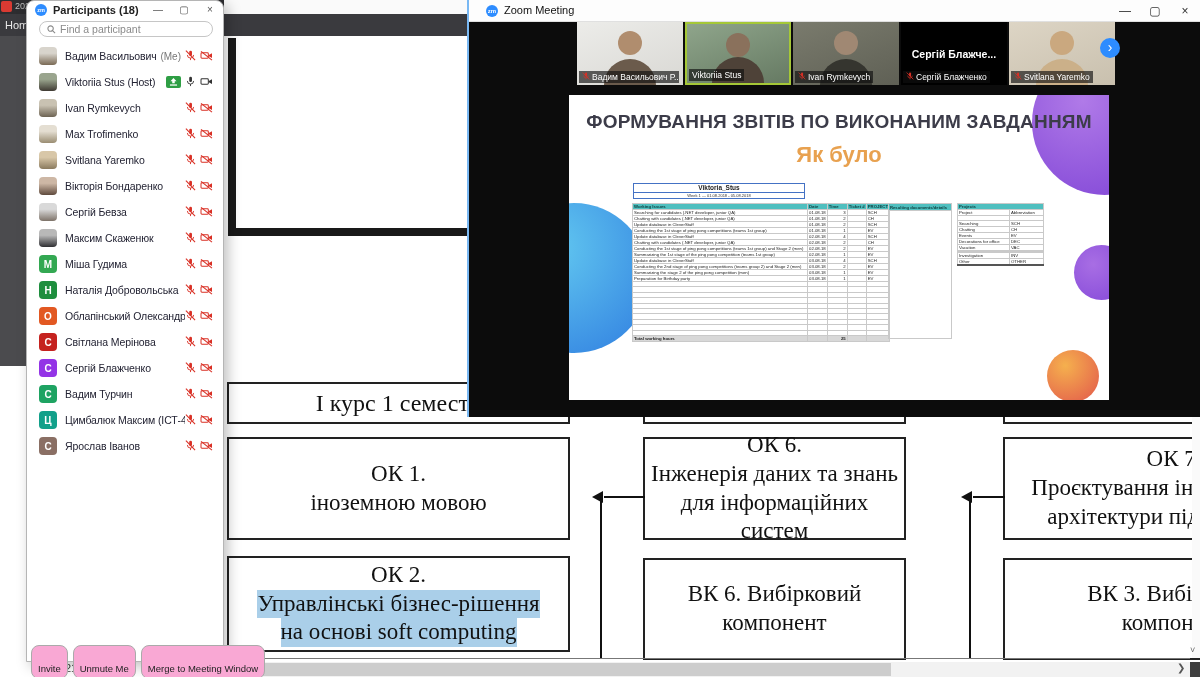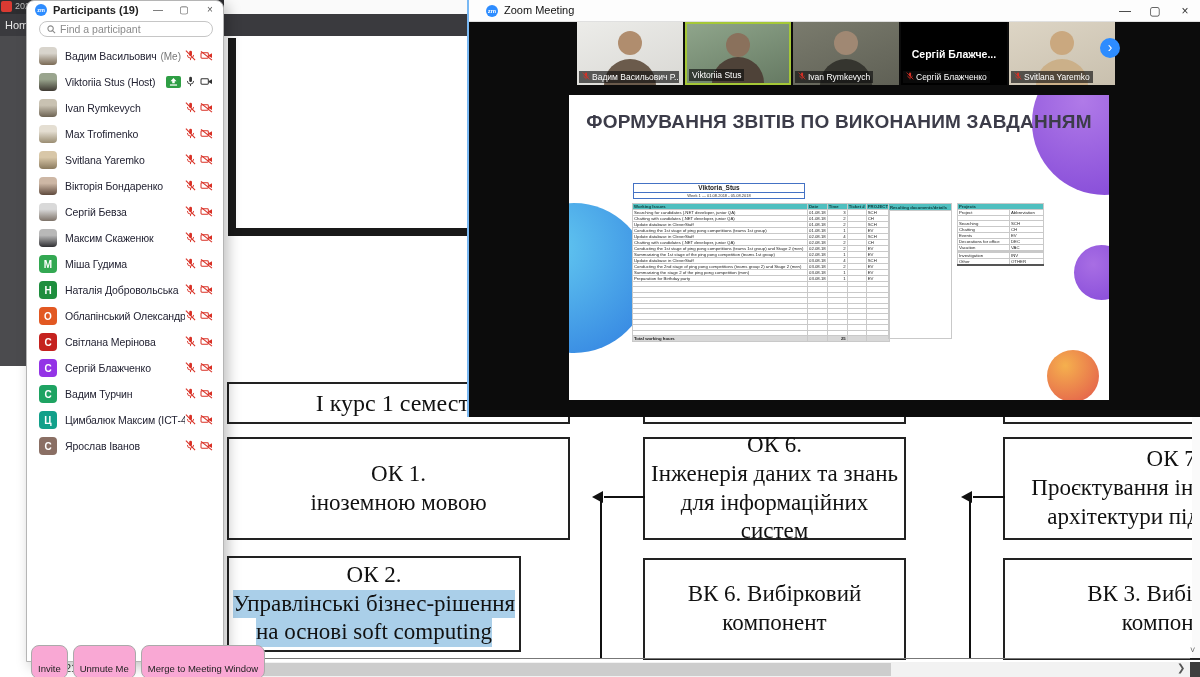--- a/index.html
+++ b/index.html
@@ -169,21 +169,21 @@
       <div class="fbox " style="left:643px;top:437px;width:263px;height:103px">
         <div>ОК 6.</div>
         <div>Інженерія даних та знань</div>
         <div>для інформаційних систем</div>
       </div>
       <div class="fbox " style="left:1003px;top:437px;width:342px;height:103px">
         <div>ОК 7.</div>
         <div>Проєктування інформаційної</div>
         <div>архітектури підприємства</div>
       </div>
-      <div class="fbox " style="left:227px;top:556px;width:294px;height:96px">
+      <div class="fbox " style="left:227px;top:556px;width:343px;height:96px">
         <div>ОК 2.</div>
         <div class="hl">Управлінські бізнес-рішення</div>
         <div class="hl">на основі soft computing</div>
       </div>
       <div class="fbox " style="left:643px;top:558px;width:263px;height:102px">
         <div>ВК 6. Вибірковий</div>
         <div>компонент</div>
       </div>
       <div class="fbox " style="left:1003px;top:558px;width:342px;height:102px">
         <div>ВК 3. Вибірковий</div>
@@ -274,20 +274,21 @@
         </div>
       </div>
     <div id="next-btn" class="abs">›</div>
 
     <div id="slide" class="abs">
       <div id="blob-blue" class="blob"></div>
       <div id="blob-purple" class="blob"></div>
       <div id="blob-purple-sm" class="blob"></div>
       <div id="blob-orange" class="blob"></div>
       <div id="slide-title" class="abs">ФОРМУВАННЯ ЗВІТІВ ПО ВИКОНАНИМ ЗАВДАННЯМ</div>
+      <div id="slide-subtitle" class="abs" style="color: rgb(232, 161, 79);">Як було</div>
 
       <div id="sheet" class="abs">
         <div id="sheet-titlebox">
           <div id="sheet-owner">Viktoria_Stus</div>
           <div id="sheet-week">Week 1  —  01.08.2018 - 05.08.2018</div>
         </div>
         <div id="sheet-main">
             <table>
               <colgroup>
                 <col style="width:175px">
@@ -529,21 +530,21 @@
               </tbody>
             </table>
           </div>
       </div>
     </div>
   </div>
 
   <div id="panel" class="abs">
     <div id="panel-titlebar" class="abs"></div>
     <div id="panel-appicon" class="abs">zm</div>
-    <div id="panel-title" class="abs">Participants (19)</div>
+    <div id="panel-title" class="abs">Participants (18)</div>
     <div class="pctl" style="right:52px">—</div>
     <div class="pctl" style="right:26px">▢</div>
     <div class="pctl" style="right:0">×</div>
 
     <div id="panel-search" class="abs">
       <svg width="9" height="9" viewBox="0 0 10 10">
         <circle cx="4" cy="4" r="3" fill="none" stroke="#8a8a8a" stroke-width="1.2"></circle>
         <line x1="6.4" y1="6.4" x2="9" y2="9" stroke="#8a8a8a" stroke-width="1.2"></line>
       </svg>
       <span>Find a participant</span>

